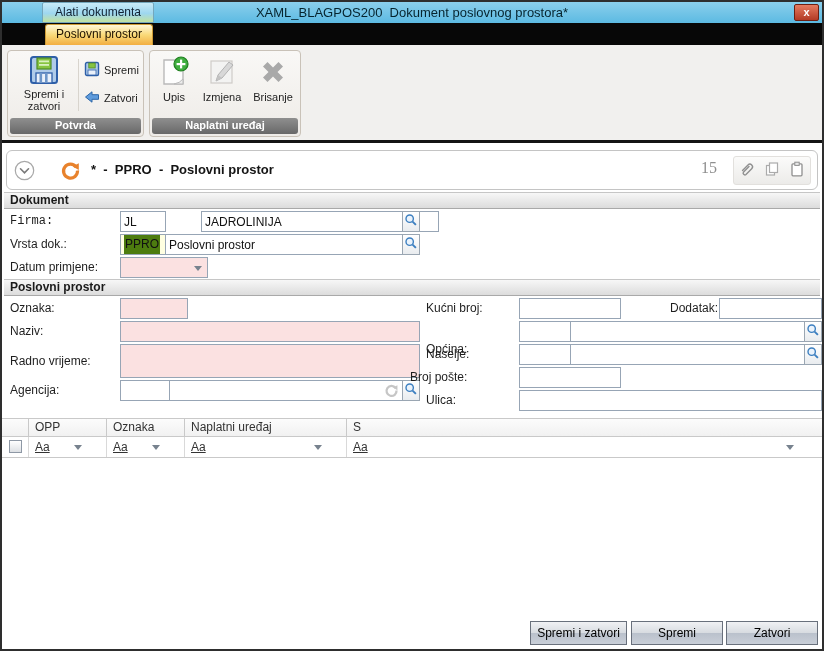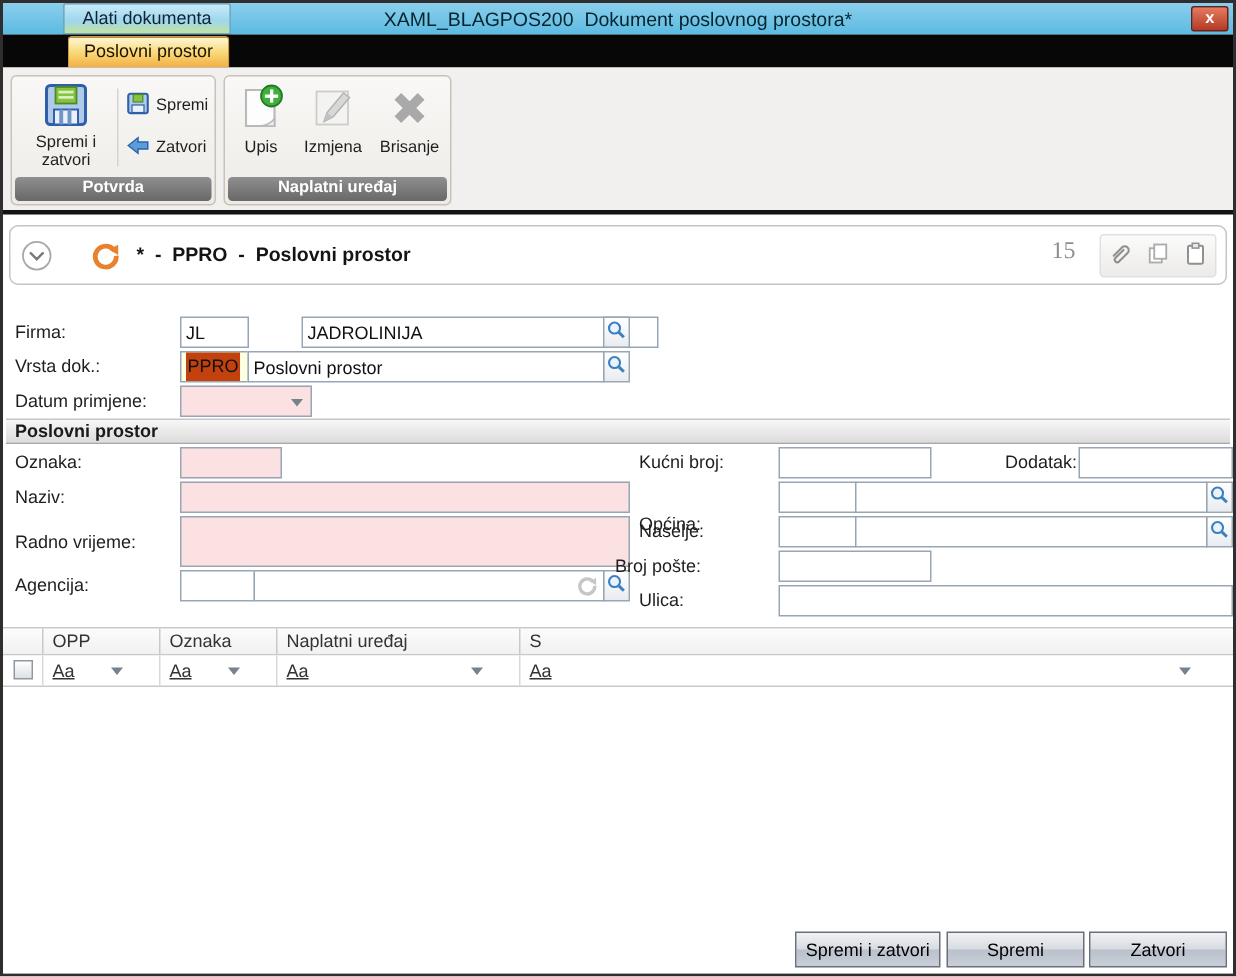--- a/index.html
+++ b/index.html
@@ -70,21 +70,21 @@
                background:linear-gradient(180deg,#F7F7F7,#DCDCDC);
                border-top:1px solid #C6C6C6; border-bottom:1px solid #A9A9A9;
                font-size:12px; font-weight:bold; color:#1A1A1A; line-height:15px; padding-left:6px; }
 
   .lbl { position:absolute; font-size:12px; color:#1E1E1E; white-space:nowrap; }
   .inp { position:absolute; height:21px; border:1px solid #97A5B5; background:#fff;
          font-size:12px; padding:0 3px; font-family:inherit; color:#111; }
   .inp.pink { background:#FBE1E1; }
   .inp.yellow { background:#FFFFE1; }
   textarea.inp { resize:none; padding-top:2px; }
-  .sel-text { background:#c2410c; padding:0 1px; line-height:19px; display:inline-block; margin-top:0px; }
+  .sel-text { background:#4d7c0f; padding:0 1px; line-height:19px; display:inline-block; margin-top:0px; }
   .search-btn { position:absolute; width:18px; height:21px; border:1px solid #9AA6B2;
                 background:linear-gradient(180deg,#FFFFFF,#E9ECEF); cursor:default; padding:0; }
   .combo-arrow { position:absolute; width:0; height:0; border-left:4px solid transparent;
                  border-right:4px solid transparent; border-top:5px solid #77828E; }
   .field-icon { position:absolute; width:15px; height:15px; }
 
   
   .grid-head { position:absolute; top:272px; left:0; right:0; height:19px; display:flex;
                border-top:1px solid #C9C9C9; border-bottom:1px solid #C9C9C9;
                background:linear-gradient(180deg,#FCFCFC,#F1F1F1); }
@@ -228,22 +228,23 @@
         </span>
         <span>
           <svg width="18" height="18" viewBox="0 0 18 18">
             <rect x="4" y="3.8" width="10" height="12" rx="1" fill="#FFFFFF" stroke="#8F8F8F" stroke-width="1.3"></rect>
             <rect x="6.8" y="2.2" width="4.4" height="3.2" fill="#E8E8E8" stroke="#8F8F8F" stroke-width="1"></rect>
           </svg>
         </span>
       </div>
     </div>
 
-
-    <span class="lbl" style="left:8px; top:68px;">Firma:</span>
+    <div class="section-h" style="top:46px;">Dokument</div>
+
+    <span class="lbl" style="left:8px; top:68px;font-family:Liberation Mono, monospace;">Firma:</span>
     <input class="inp" style="left: 118px; top: 65px; width: 46px;" value="JL">
     <input class="inp" style="left: 163px; top: 65px; width: 238px; margin-left: 36px;" value="JADROLINIJA">
     <button class="search-btn" style="left:400px; top:65px;">
       <svg width="14" height="14" viewBox="0 0 16 16">
           <circle cx="6.5" cy="6.5" r="4.2" fill="#EAF3FC" stroke="#3C7FC0" stroke-width="1.6"></circle>
           <line x1="9.8" y1="9.8" x2="13.6" y2="13.6" stroke="#3C7FC0" stroke-width="2.2"></line>
         </svg>
     </button>
 
     <span class="lbl" style="left:8px; top:91px;">Vrsta dok.:</span>

